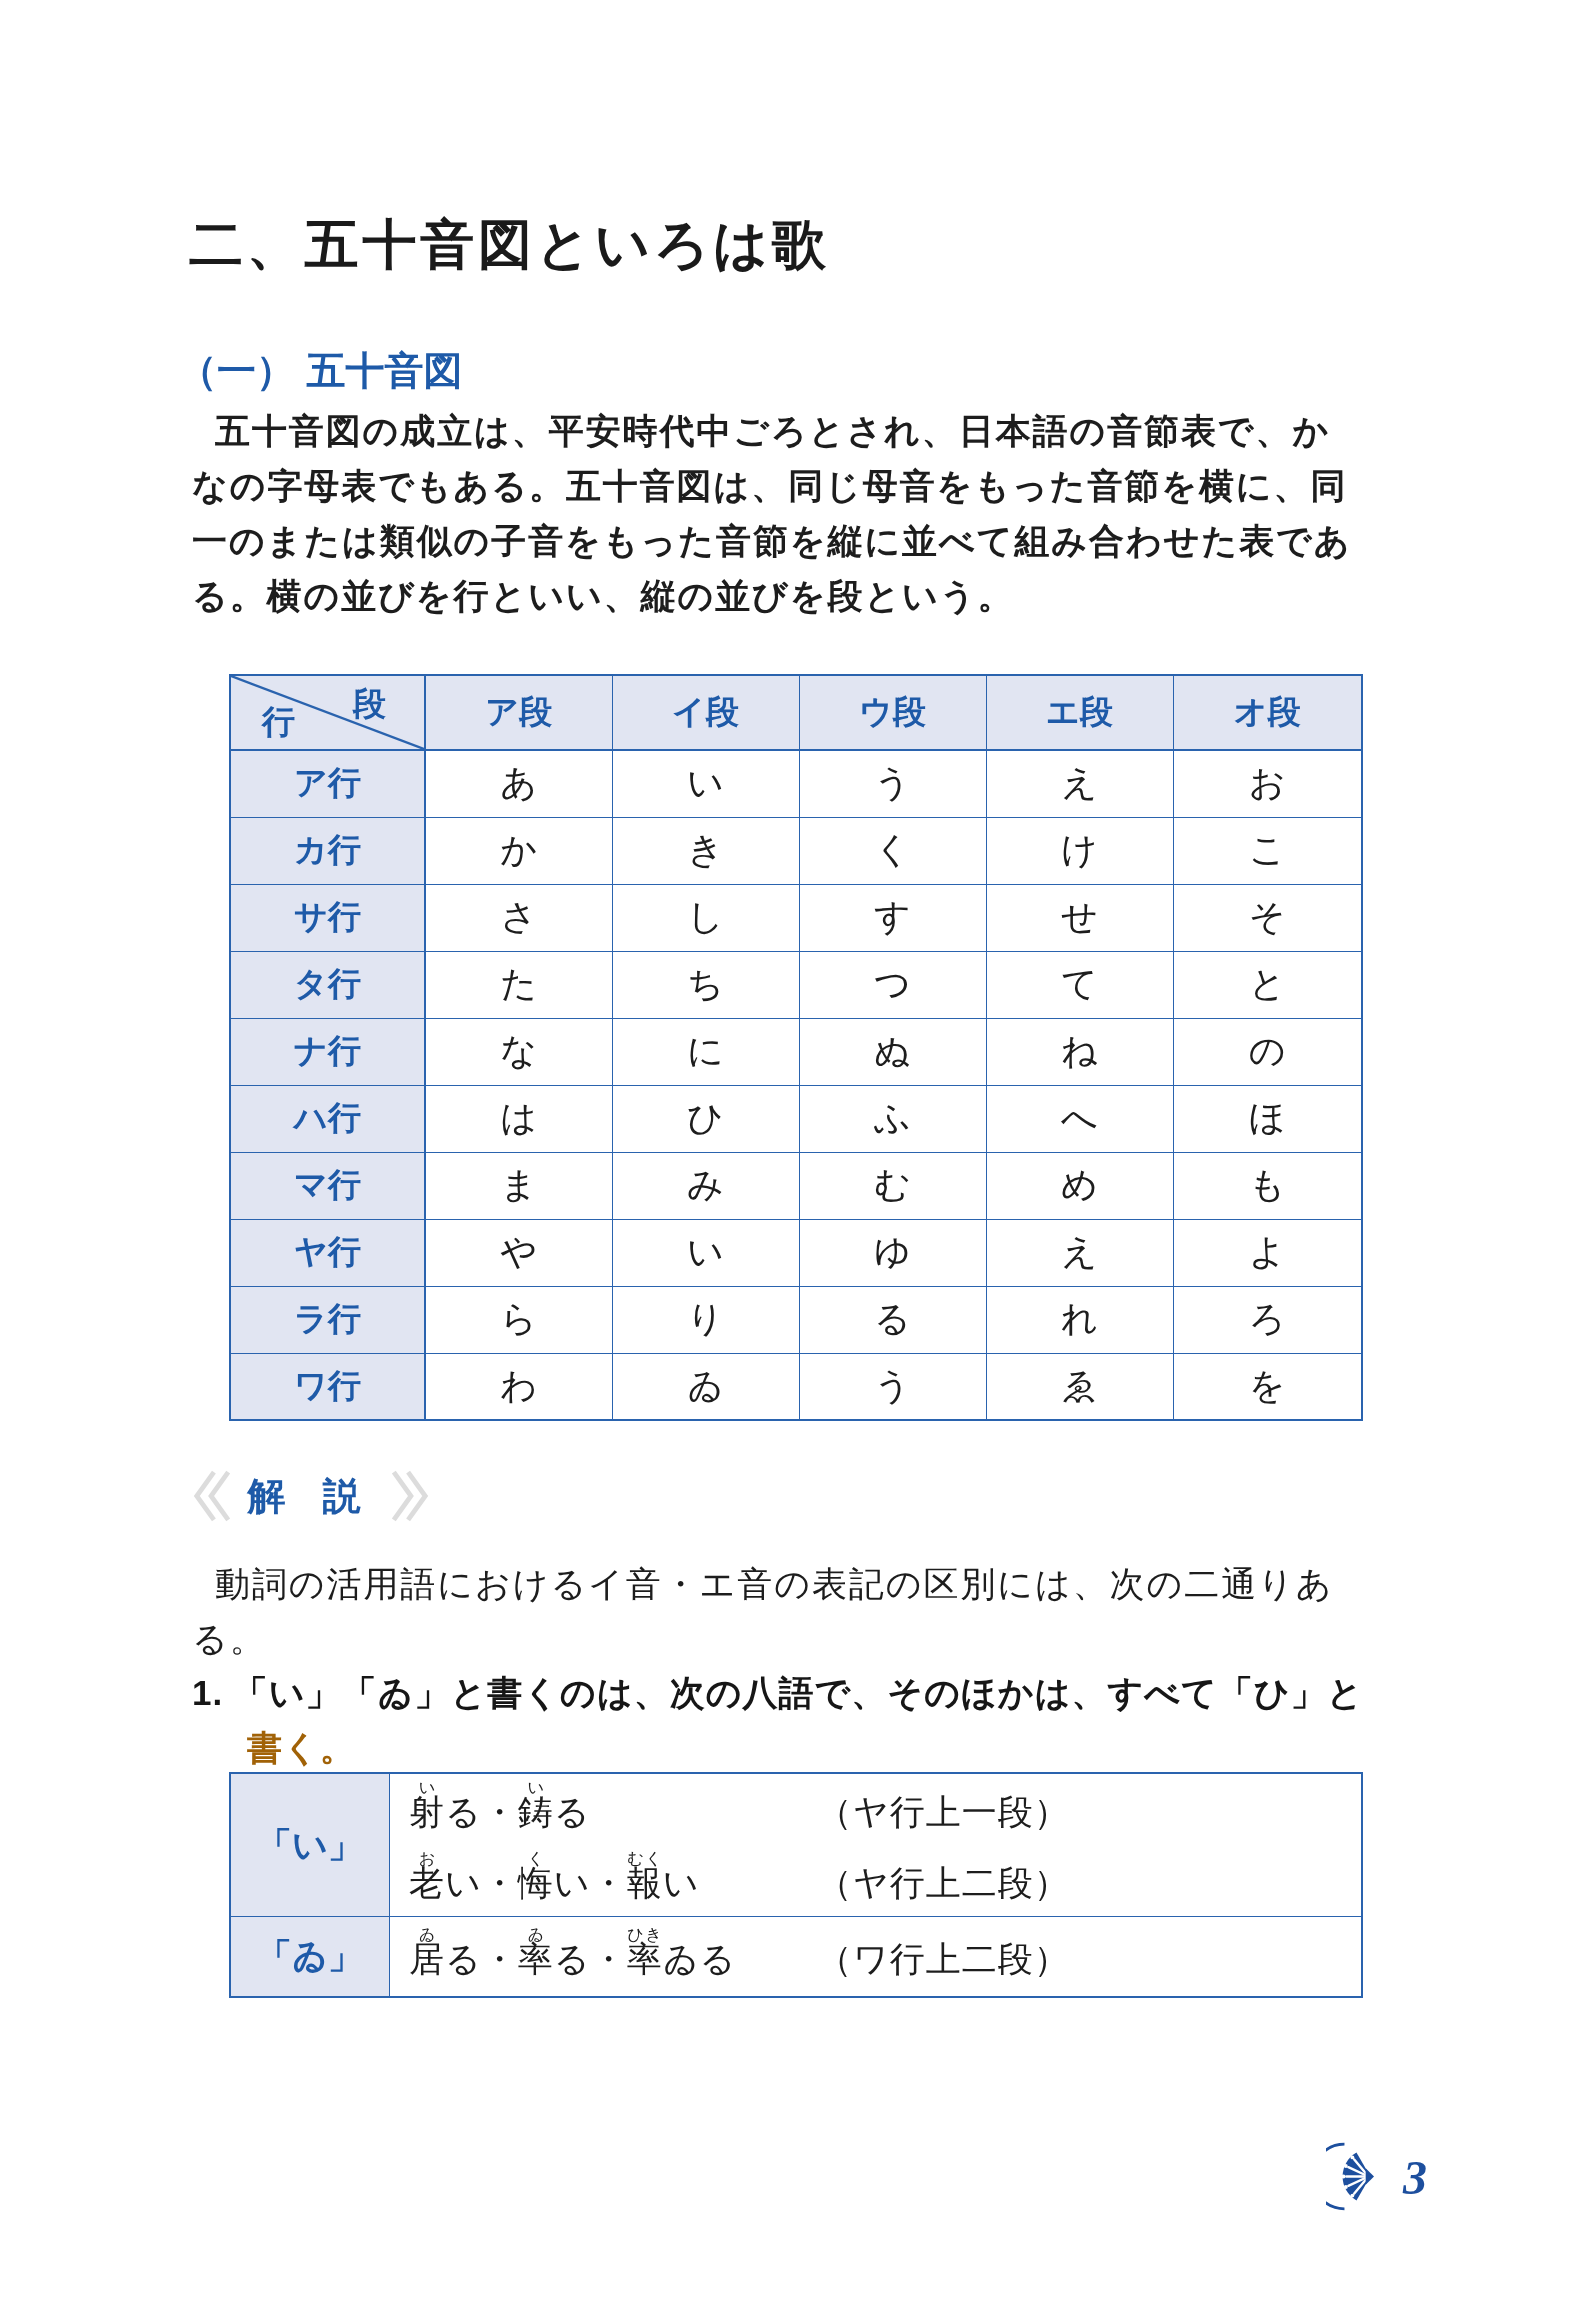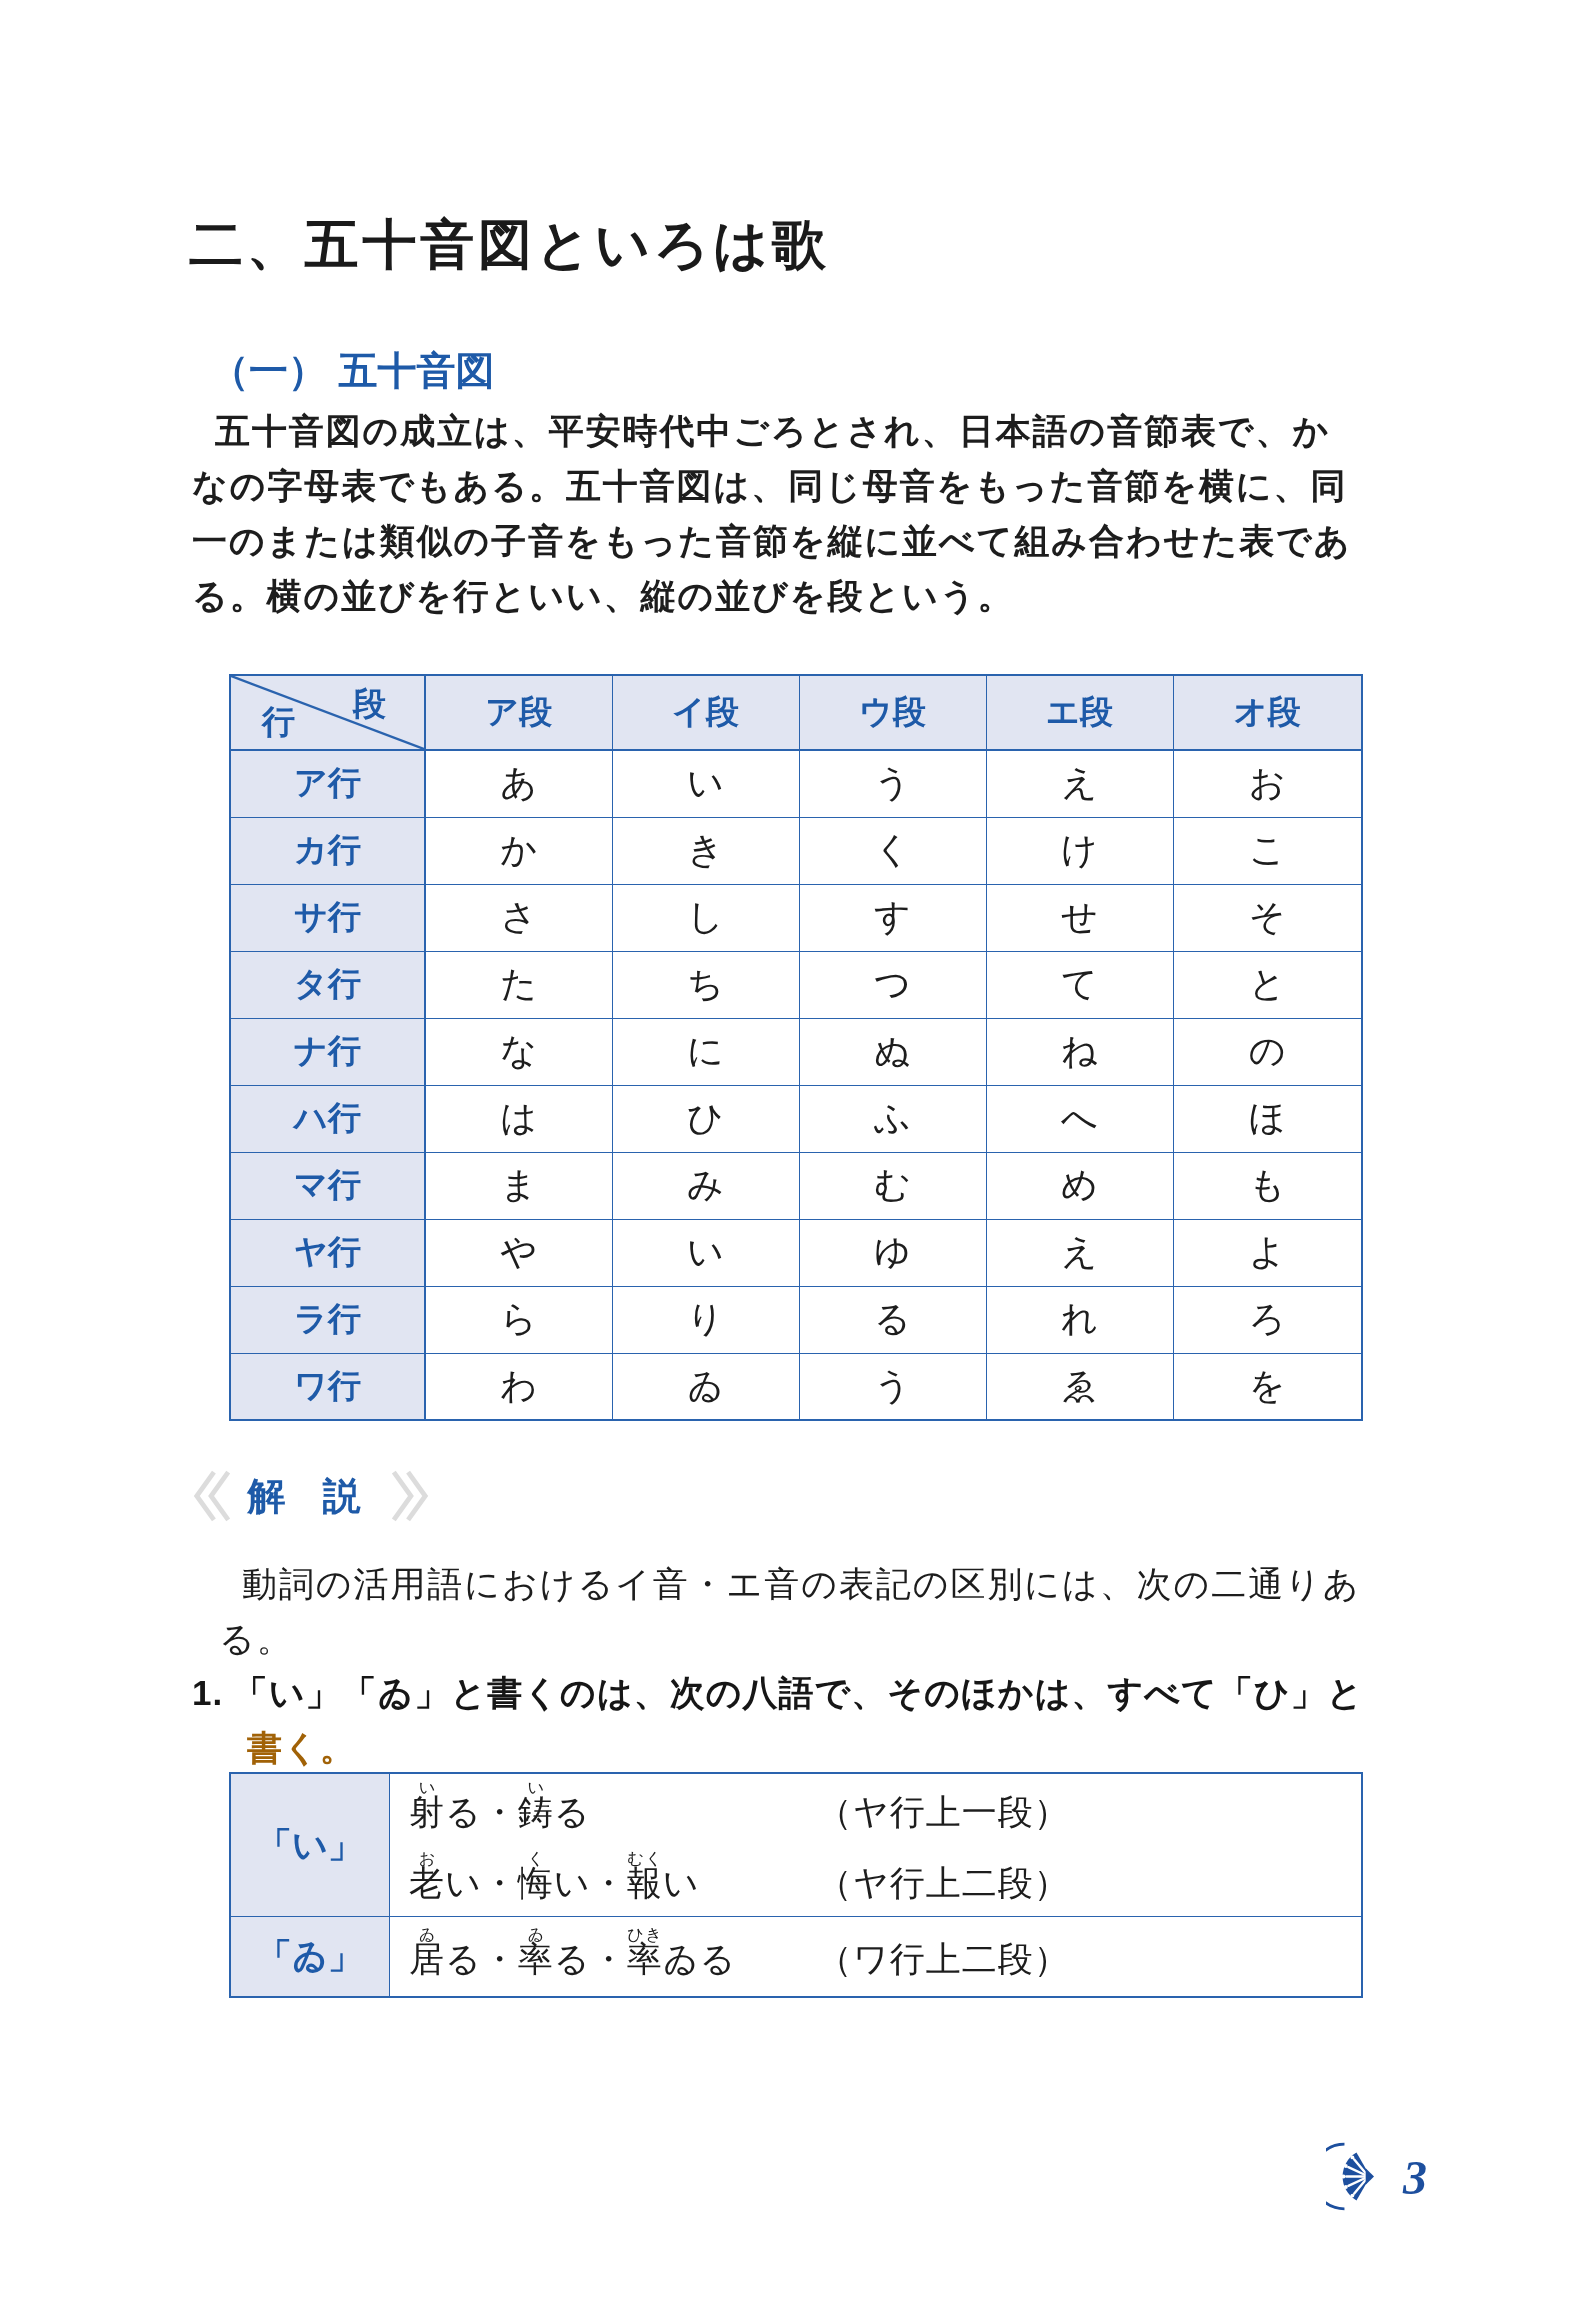--- a/index.html
+++ b/index.html
@@ -21,21 +21,20 @@
   }
   .page-title{
     position:absolute;left:189px;top:209px;
     font-size:54px;font-weight:700;color:#1a1a1a;
     letter-spacing:3.8px;white-space:nowrap;
   }
   .section-heading{
     position:absolute;left:178px;top:344px;
     font-size:39px;font-weight:700;color:var(--accent);
     white-space:nowrap;
-    margin-left:32px;
   }
   .section-heading .sec-num{margin-right:11.5px;}
   .intro{
     position:absolute;left:192px;top:403px;width:1210px;
     font-size:35px;line-height:55px;letter-spacing:1.9px;color:var(--text);font-weight:bold;
   }
   .intro .line{white-space:nowrap;height:55px;}
   .intro .line.indent{padding-left:23px;}
 
   
@@ -70,21 +69,21 @@
   .kaisetsu-badge{
     position:absolute;left:192px;top:1468px;
     display:flex;align-items:center;gap:15.4px;
   }
   .kaisetsu-badge .label{
     font-size:38px;font-weight:700;color:var(--accent);letter-spacing:13.4px;text-align:right;
   }
   .chev{display:block;}
   .kaisetsu-text{
     position:absolute;left:192px;top:1556px;width:1210px;
-    font-size:35px;line-height:55px;letter-spacing:1.9px;margin-left:27px;
+    font-size:35px;line-height:55px;letter-spacing:1.9px;
   }
   .kaisetsu-text .line{white-space:nowrap;height:55px;}
   .kaisetsu-text .line.indent{padding-left:23px;}
   .numbered-item{
     position:absolute;left:192px;top:1670px;
     font-size:35px;font-weight:700;letter-spacing:1px;color:#161616;
     white-space:nowrap;
   }
   .numbered-item .num{margin-right:9.6px;}
   .numbered-cont{

